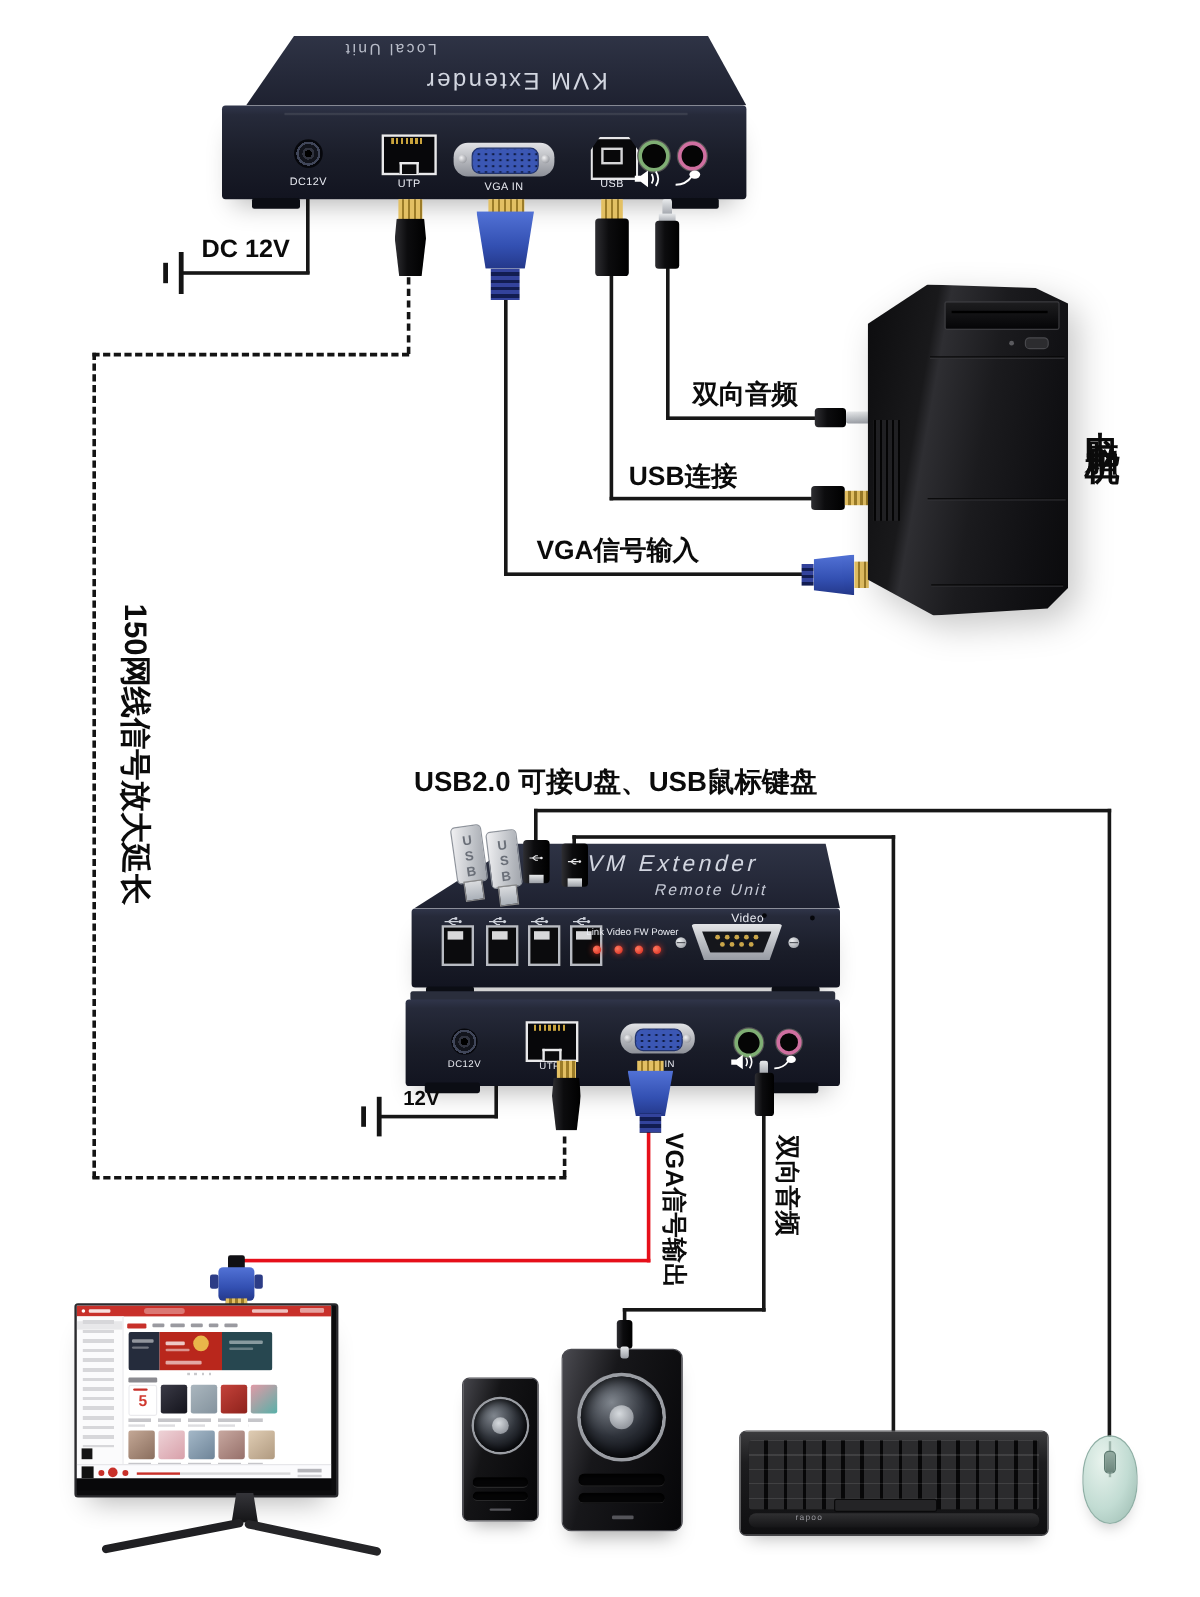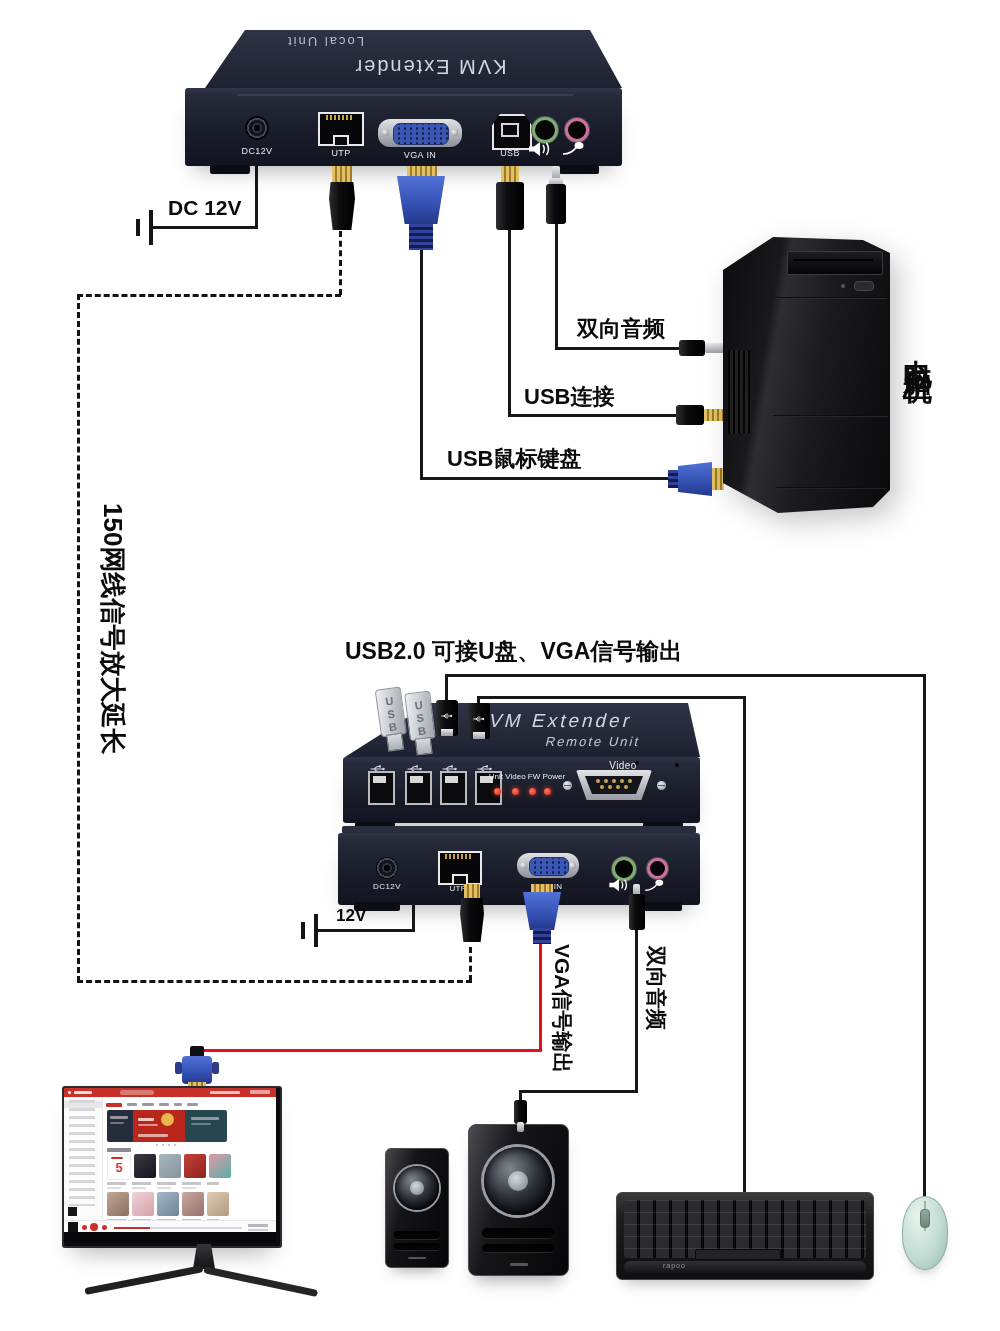--- a/index.html
+++ b/index.html
@@ -219,21 +219,21 @@
     <div class="usba" style="left:62px;top:70px;width:23px;height:30px;">
         <div class="tongue"></div>
       </div>
     <div class="usba" style="left:97px;top:70px;width:23px;height:30px;">
         <div class="tongue"></div>
       </div>
     <div class="usba" style="left:132px;top:70px;width:23px;height:30px;">
         <div class="tongue"></div>
       </div>
 
-    <div class="plabel" style="left:144px;top:71px;width:80px;font-size:8px;letter-spacing:0;">Unit Video FW Power</div>
+    <div class="plabel" style="left:144px;top:71px;width:80px;font-size:8px;letter-spacing:0;">Link Video FW Power</div>
     <div class="led" style="left:151px;top:87px;"></div>
     <div class="led" style="left:169px;top:87px;"></div>
     <div class="led" style="left:186px;top:87px;"></div>
     <div class="led" style="left:201px;top:87px;"></div>
 
     <div class="plabel" style="left:250px;top:59px;width:60px;font-size:10px;">Video</div>
     <div class="abs" style="left:233px;top:69px;width:76px;height:30px;background:linear-gradient(180deg,#e3e4e7,#979ba3);clip-path:polygon(0 0,100% 0,86% 100%,14% 100%);border-radius:3px;">
       <div class="abs" style="left:9px;top:6px;width:58px;height:18px;background:#15161b;clip-path:polygon(0 0,100% 0,88% 100%,12% 100%);">
         <div style="display:flex;justify-content:center;margin-top:2px;">
             <span class="pin"></span>
@@ -442,21 +442,21 @@
   </div>
 
   <div class="abs" style="left:902px;top:1196px;width:44px;height:72px;border-radius:50% / 46%;background:radial-gradient(ellipse at 35% 28%,#e8f3ed,var(--mouse_mint,#c2dcd3) 55%,#a6c4ba 85%,#92b1a7);border:1px solid #8fafa5;box-shadow:0 8px 12px -6px rgba(0,0,0,.25);">
     <div class="abs" style="left:21px;top:4px;width:2px;height:30px;background:#7e988e;opacity:.65;"></div>
     <div class="abs" style="left:17px;top:12px;width:8px;height:17px;border-radius:4px;background:linear-gradient(180deg,#93aba1,#6c867c);border:1px solid #5d7a70;"></div>
   </div>
 
   <div class="lab" style="left:168px;top:196px;font-size:21px;">DC 12V</div>
   <div class="lab" style="left:577px;top:314px;font-size:22px;">双向音频</div>
   <div class="lab" style="left:524px;top:382px;font-size:22px;">USB连接</div>
-  <div class="lab" style="left:447px;top:444px;font-size:22px;">USB鼠标键盘</div>
+  <div class="lab" style="left:447px;top:444px;font-size:22px;">VGA信号输入</div>
   <div class="lab vtext" style="left:898px;top:336px;font-size:29px;letter-spacing:5px;">电脑主机</div>
   <div class="lab rot90" style="left:130px;top:503px;font-size:26px;font-weight:600;">150网线信号放大延长</div>
-  <div class="lab" style="left:345px;top:636px;font-size:23px;">USB2.0 可接U盘、VGA信号输出</div>
+  <div class="lab" style="left:345px;top:636px;font-size:23px;">USB2.0 可接U盘、USB鼠标键盘</div>
   <div class="lab" style="left:336px;top:906px;font-size:17px;">12V</div>
   <div class="lab rot90" style="left:576px;top:944px;font-size:21px;">VGA信号输出</div>
   <div class="lab rot90" style="left:670px;top:946px;font-size:21px;">双向音频</div>
 
 </div>
 
 </body></html>

